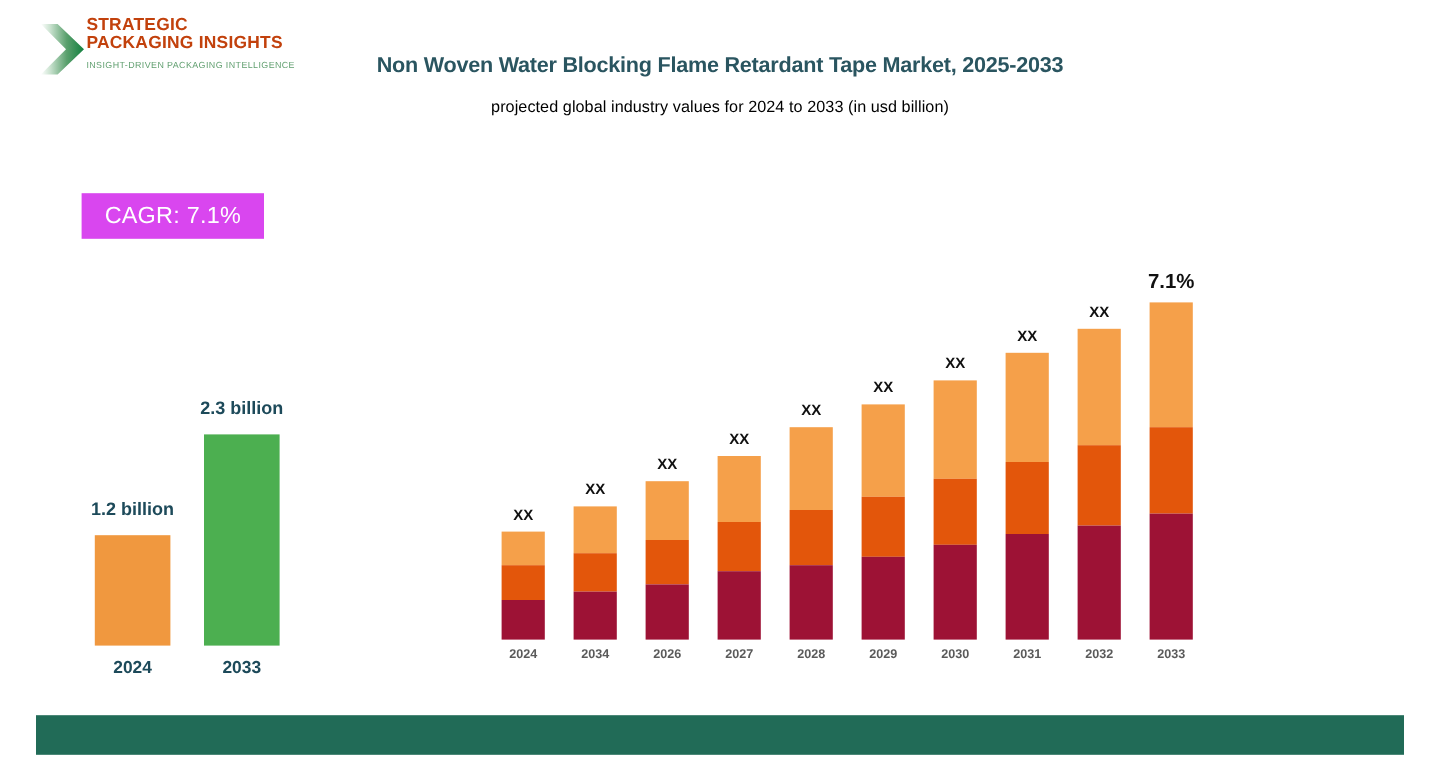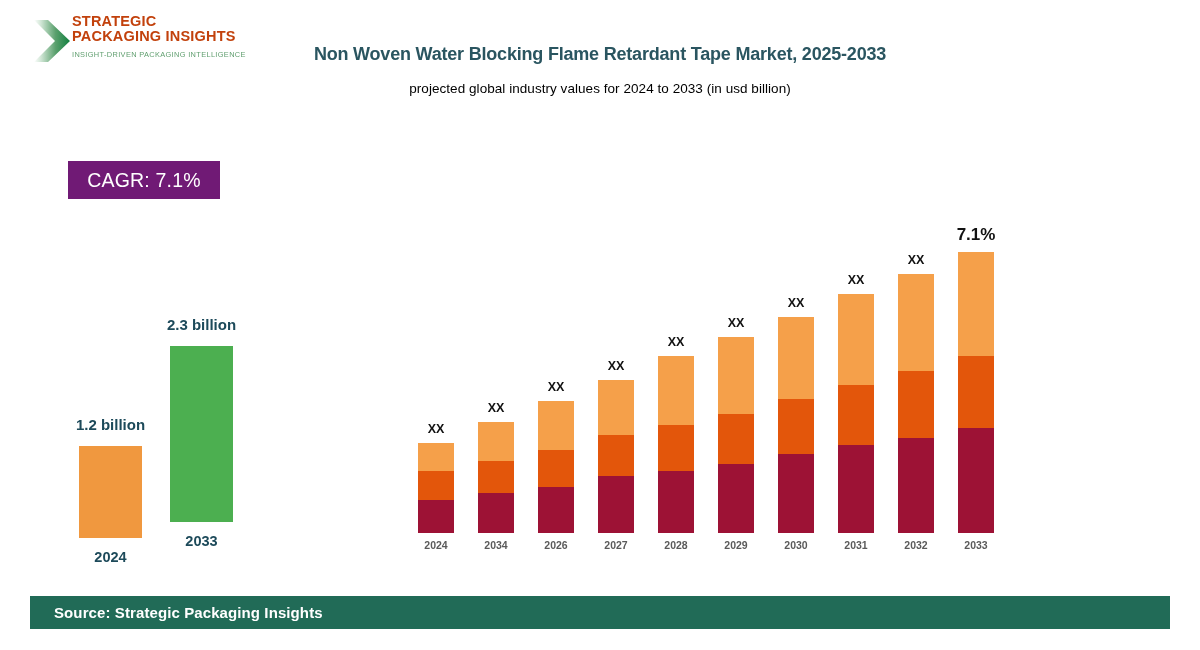--- a/index.html
+++ b/index.html
@@ -76,21 +76,21 @@
     letter-spacing: 0.05px;
   }
 
   
   #cagr-badge {
     position: absolute;
     left: 68px;
     top: 161px;
     width: 152px;
     height: 38px;
-    background: #701a75;
+    background: #d946ef;
     color: #ffffff;
     font-size: 19.5px;
     font-weight: normal;
     display: flex;
     align-items: center;
     justify-content: center;
     letter-spacing: 0.2px;
   }
 
   
@@ -226,21 +226,21 @@
 </div>
 
 <div id="cagr-badge">CAGR: 7.1%</div>
 
 <div id="simple-chart">
     <div class="simple-bar" style="left: 79px; width: 63px; bottom: 42px; height: 92px;">
       <div class="simple-bar-rect" style="height: 92px; background: rgb(240, 152, 63);"></div>
       <div class="simple-bar-value" style="bottom: 105px;">1.2 billion</div>
       <div class="simple-bar-label" style="bottom: -27px;">2024</div>
     </div>
-    <div class="simple-bar" style="left: 170px; width: 63px; bottom: 58px; height: 196px;">
+    <div class="simple-bar" style="left: 170px; width: 63px; bottom: 42px; height: 196px;">
       <div class="simple-bar-rect" style="height: 176px; background: rgb(76, 175, 80);"></div>
       <div class="simple-bar-value" style="bottom: 189px;">2.3 billion</div>
       <div class="simple-bar-label" style="bottom: -27px;">2033</div>
     </div>
   </div>
 
 <div id="stacked-chart">
     <div class="stack-bar" style="left: 23px;">
       <div class="stack-seg" style="height: 28.5484px; background: rgb(245, 160, 74);"></div>
       <div class="stack-seg" style="height: 28.5484px; background: rgb(227, 86, 11);"></div>
@@ -307,14 +307,13 @@
     <div class="stack-bar" style="left: 563px;">
       <div class="stack-seg" style="height: 103.726px; background: rgb(245, 160, 74);"></div>
       <div class="stack-seg" style="height: 72.3226px; background: rgb(227, 86, 11);"></div>
       <div class="stack-seg" style="height: 104.677px; background: rgb(157, 18, 53);"></div>
       <div class="stack-top-label pct">7.1%</div>
       <div class="stack-x-label">2033</div>
     </div>
   </div>
 
 <div id="footer">
-  <div class="footer-text">Source: Strategic Packaging Insights</div>
 </div>
 
 </body></html>

